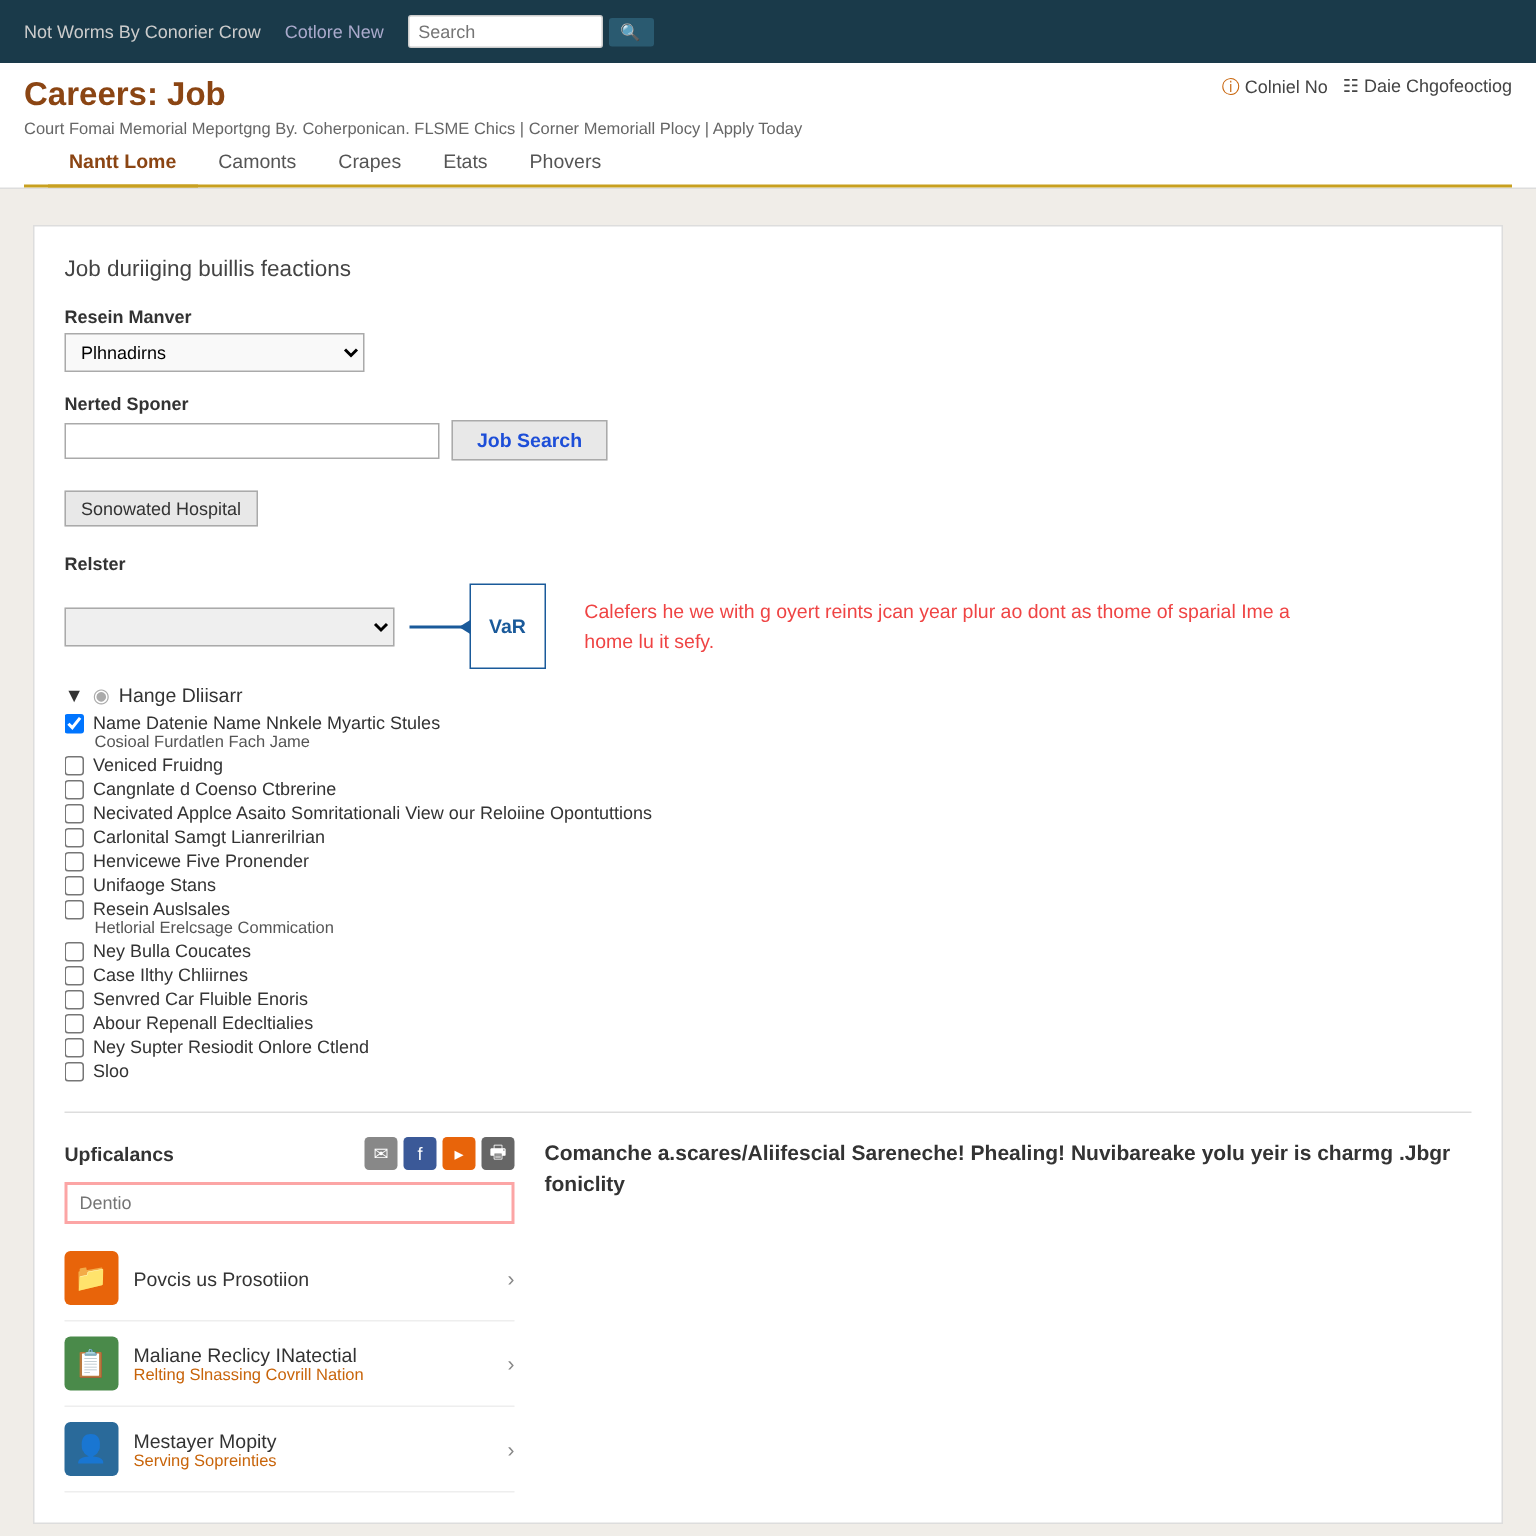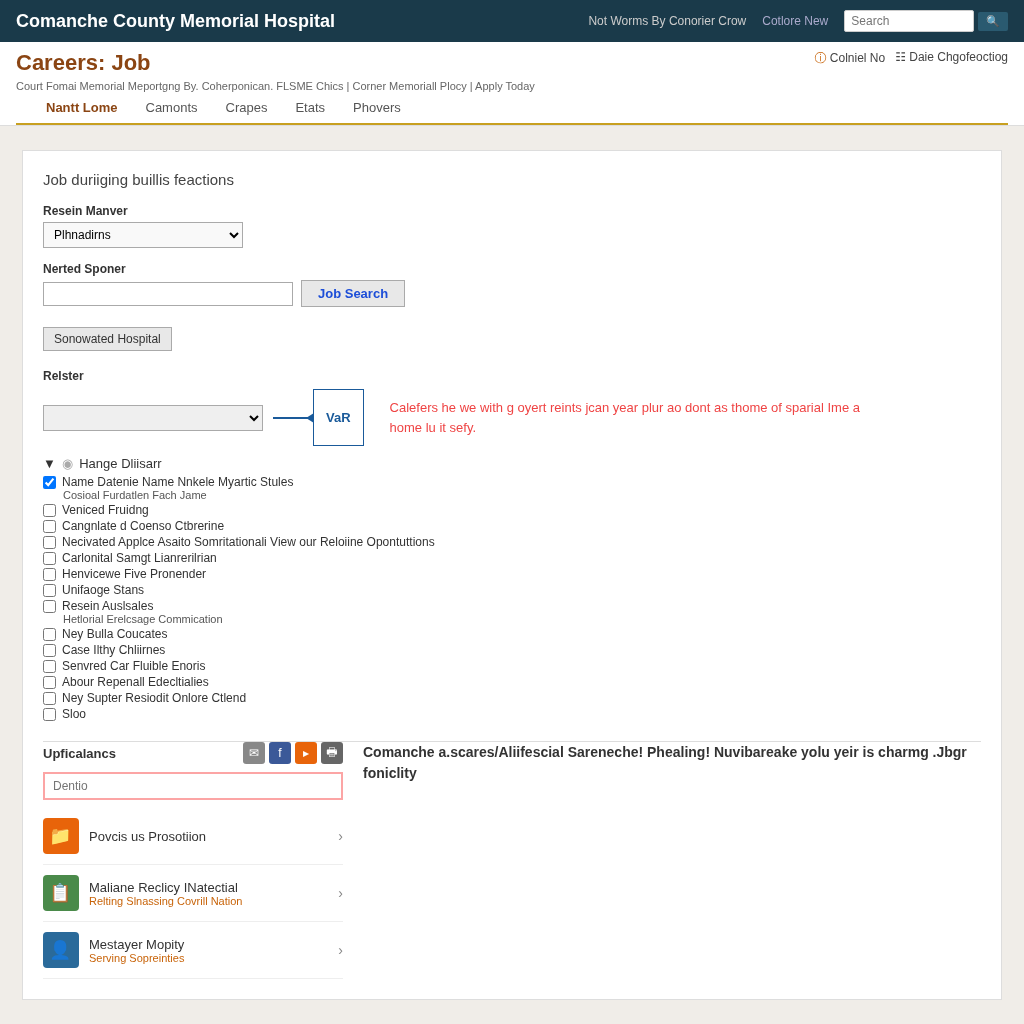--- a/index.html
+++ b/index.html
@@ -119,21 +119,21 @@
     .checkbox-group { margin-bottom: 2px; }
     .checkbox-group label {
       font-size: 12px; color: #333; cursor: pointer; display: flex; align-items: center; gap: 6px;
     }
     .checkbox-group input[type="checkbox"] { margin: 0; }
     .checkbox-sub { margin-left: 20px; font-size: 11px; color: #555; }
 
     
     .footer-section {
       display: flex; gap: 20px; margin-top: 20px;
-      border-top: 1px solid #ddd; padding-top: 0;
+      border-top: 1px solid #ddd; padding-top: 16px;
     }
     .left-panel { width: 300px; }
     .right-panel { flex: 1; font-size: 13px; color: #444; line-height: 1.5; }
 
     .social-row { display: flex; align-items: center; gap: 8px; margin-bottom: 8px; justify-content: space-between; }
     .social-icons { display: flex; gap: 4px; }
     .social-icon {
       width: 22px; height: 22px; border-radius: 3px; display: inline-flex;
       align-items: center; justify-content: center; font-size: 12px; color: white; cursor: pointer;
     }
@@ -167,21 +167,20 @@
     .list-arrow { color: #888; font-size: 14px; }
 
     .right-panel-title { font-weight: bold; color: #333; font-size: 14px; }
 
     .group-header { display: flex; align-items: center; gap: 6px; cursor: pointer; margin-bottom: 4px; }
   </style>
 </head>
 <body>
 
 <div class="header">
-  <div class="header-title">Comanche County Memorial Hospital</div>
   <div class="header-right">
     <div class="header-links">
       <span>Not Worms</span>
       <span>By Conorier Crow</span>
     </div>
     <div class="header-links">
       <a>Cotlore New</a>
     </div>
     <div class="search-box">
       <input type="text" placeholder="Search" style="">

